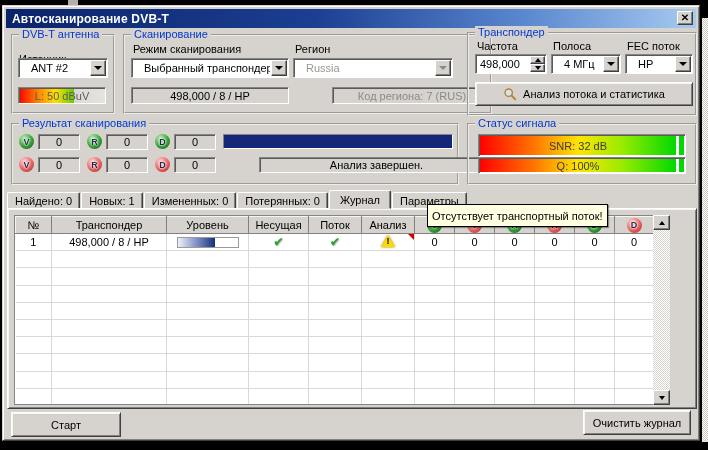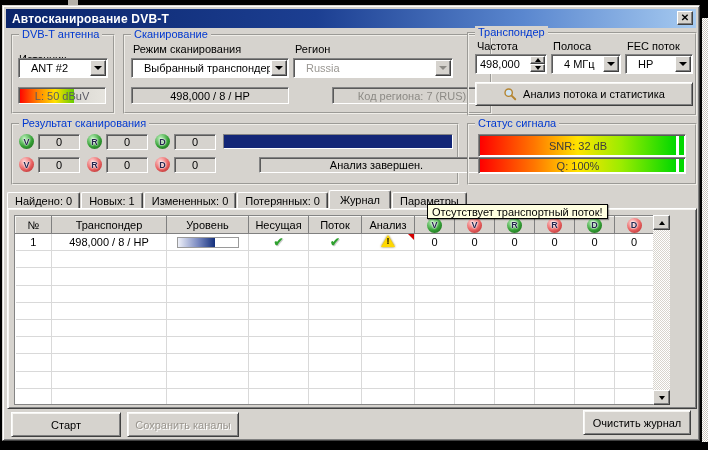--- a/index.html
+++ b/index.html
@@ -95,21 +95,21 @@
   .warn-tri { position:absolute; left:1px; top:0; width:0; height:0;
     border-left:7px solid transparent; border-right:7px solid transparent; border-bottom:12px solid #ffd800;
     filter:drop-shadow(0 0 1px #8a7000); }
   .warn-ex { position:absolute; left:0; top:1px; width:16px; text-align:center; font-weight:bold; font-size:9px; color:#000; }
   .cell-rel { position:relative; }
   .corner-mark { position:absolute; top:0; right:0; width:0; height:0; border-top:6px solid #d40000; border-left:6px solid transparent; }
 
   .lvlbox { width:62px; height:11px; border:1px solid #9a9a9a; background:#fff; margin:0 auto; }
   .lvlfill { height:100%; background:linear-gradient(90deg,#eef0f8 0%,#7888c0 55%,#14307c 100%); }
 
-  .tooltip { position:absolute; left:424px; top:198px; height:15px; padding:1px 4px;
+  .tooltip { position:absolute; left:424px; top:198px; height:23px; padding:1px 4px;
     background:#ffffe1; border:1px solid #000; display:flex; align-items:center; white-space:nowrap; z-index:50;
     box-shadow:1px 1px 1px rgba(0,0,0,.35); }
 
   .icon-th-cell { position:relative; }
 
   .mag { width:14px; height:14px; display:inline-block; margin-right:6px; }
 
   .bg-notch { position:absolute; left:68px; top:0; width:10px; height:5px; background:#b4b0a8; }
   .bg-sliver { position:absolute; left:702px; top:18px; width:6px; height:424px;
     background:conic-gradient(#ffffff 25%, #cac6be 0 50%, #ffffff 0 75%, #cac6be 0); background-size:2px 2px; }
@@ -462,20 +462,17 @@
     </div>
   </div>
 
   <div class="tooltip">
     <span>Отсутствует транспортный поток!</span>
   </div>
 
   <div class="btn" style="left:8px; top:406px; width:110px; height:25px;">
     <span>Старт</span>
   </div>
-  <div class="btn disabled" style="left:124px; top:406px; width:112px; height:25px;">
-    <span>Сохранить каналы</span>
-  </div>
   <div class="btn" style="left:580px; top:404px; width:108px; height:25px;">
     <span>Очистить журнал</span>
   </div>
 
 </div>
 
 </body></html>

